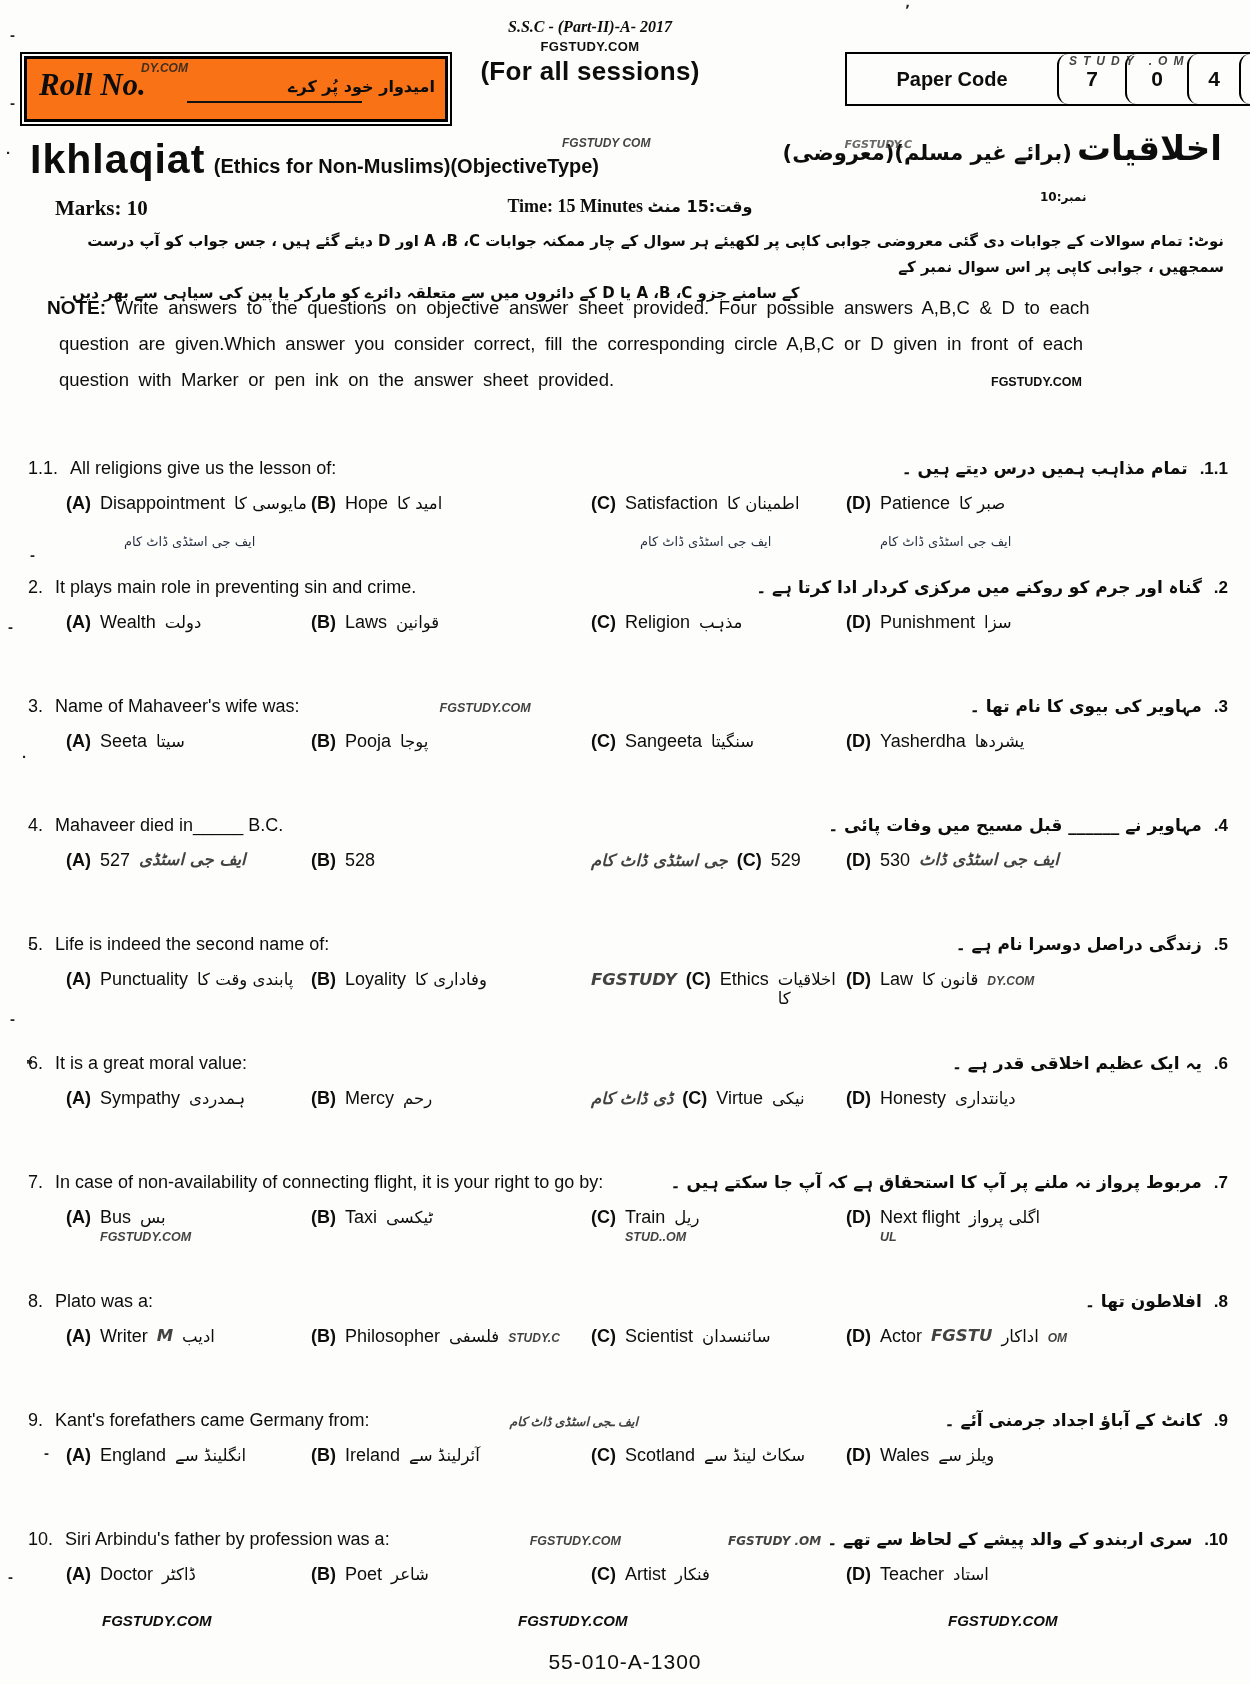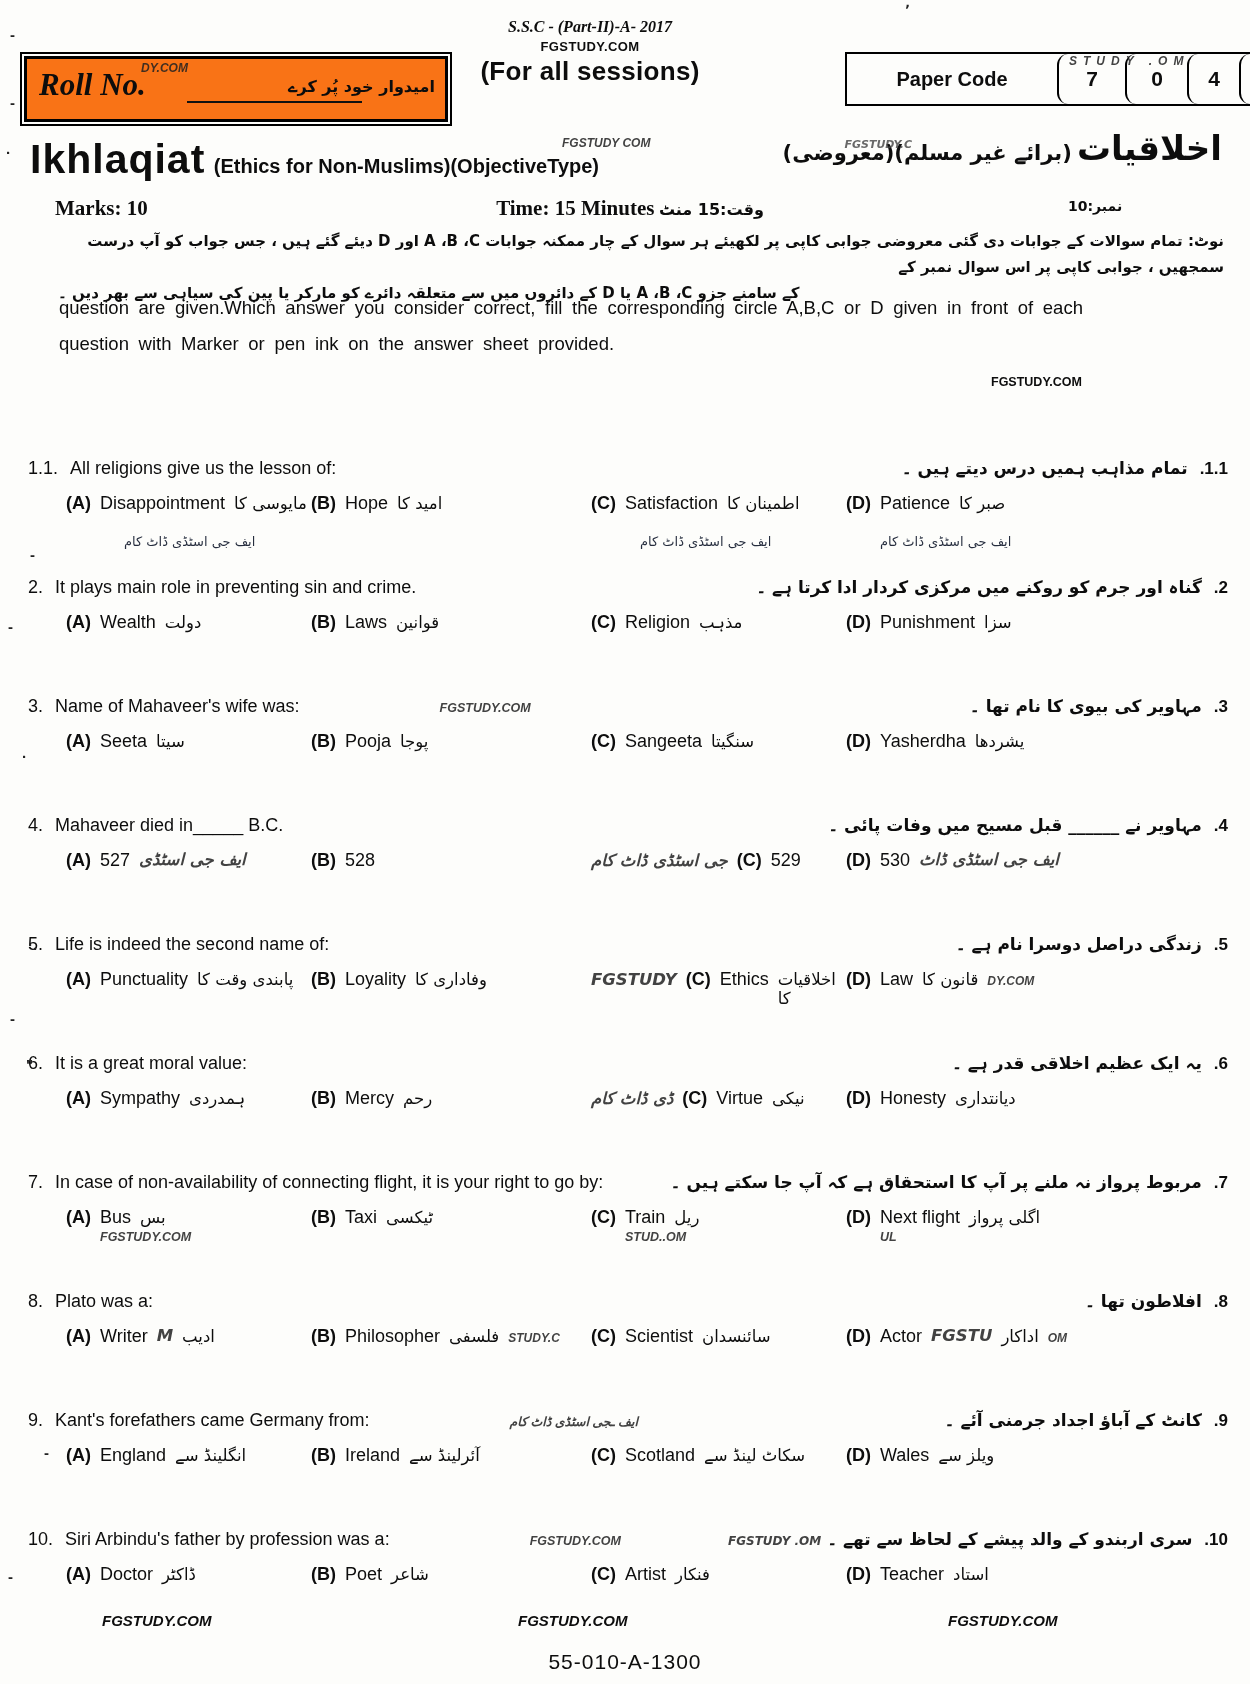--- a/index.html
+++ b/index.html
@@ -31,23 +31,23 @@
   .title-sub{font-size:20px;font-weight:600;margin-left:4px;}
   .title-wm{position:absolute;left:562px;top:136px;font-style:italic;font-weight:bold;font-size:13px;}
   .title-ur{position:absolute;right:28px;top:128px;direction:rtl;white-space:nowrap;}
   .title-ur-main{font-size:34px;font-weight:bold;}
   .title-ur-sub{font-size:21px;font-weight:bold;}
   .title-ur-wm{position:absolute;right:310px;top:10px;font-style:italic;font-size:11px;font-weight:bold;color:#444;opacity:.8;}
 
   
   .marks{position:absolute;left:55px;top:196px;font-family:"Liberation Serif",serif;font-weight:bold;font-size:21px;}
   .timewrap{position:absolute;left:420px;top:196px;width:420px;text-align:center;white-space:nowrap;}
-  .time-en{font-family:"Liberation Serif",serif;font-weight:bold;font-size:21px;}
+  .time-en{font-family:"Liberation Serif",serif;font-weight:bold;font-size:18px;}
   .time-ur{font-size:16px;font-weight:bold;}
-  .number-ur{position:absolute;left:1040px;top:198px;font-size:14px;font-weight:bold;direction:rtl;margin-left:28px;}
+  .number-ur{position:absolute;left:1040px;top:190px;font-size:12px;font-weight:bold;direction:rtl;}
 
   
   .note-ur{position:absolute;left:30px;right:26px;top:228px;direction:rtl;font-size:15px;font-weight:600;line-height:26px;}
   .note-ur-l2{text-align:left;padding-left:28px;}
   .note-en{position:absolute;left:47px;right:40px;top:290px;font-size:18.5px;line-height:36px;word-spacing:4.5px;}
   .note-en b{font-size:19px;}
   .note-en-l23{padding-left:12px;}
   .note-wm{position:absolute;right:128px;top:74px;font-size:12.5px;font-weight:bold;}
 
   
@@ -122,20 +122,21 @@
     <span class="time-ur ur">وقت:15 منٹ</span>
   </div>
   <div class="number-ur ur">نمبر:10</div>
 
   <div class="note-ur ur">
     <div>نوٹ: تمام سوالات کے جوابات دی گئی معروضی جوابی کاپی پر لکھیئے ہر سوال کے چار ممکنہ جوابات A ،B ،C اور D دیئے گئے ہیں ، جس جواب کو آپ درست سمجھیں ، جوابی کاپی پر اس سوال نمبر کے</div>
     <div class="note-ur-l2">کے سامنے جزو A ،B ،C یا D کے دائروں میں سے متعلقہ دائرے کو مارکر یا پین کی سیاہی سے بھر دیں ۔</div>
   </div>
 
   <div class="note-en">
+    <div><b>NOTE:</b> <span>Write answers to the questions on objective answer sheet provided. Four possible answers A,B,C &amp; D to each</span></div>
     <div class="note-en-l23">question are given.Which answer you consider correct, fill the corresponding circle A,B,C or D given in front of each</div>
     <div class="note-en-l23">question with Marker or pen ink on the answer sheet provided.</div>
     <span class="note-wm">FGSTUDY.COM</span>
   </div>
 
   <div class="questions">
       <div class="q">
     <div class="q-row">
       <div class="q-en">
         <span class="q-num">1.1.</span><span>All religions give us the lesson of:</span>

